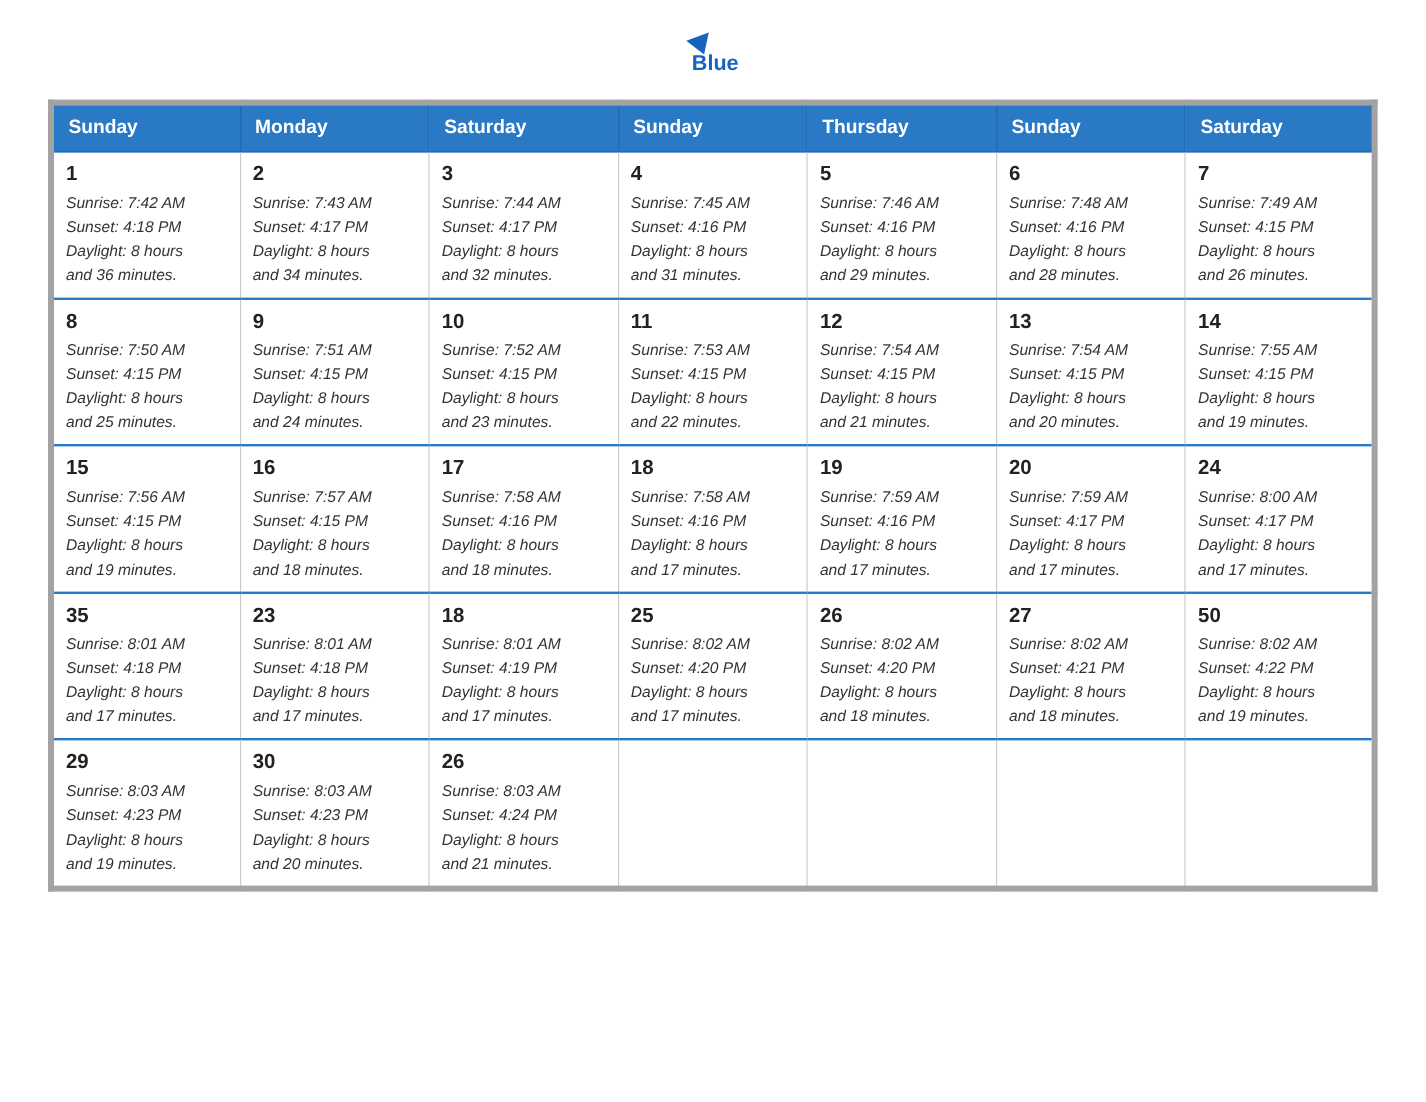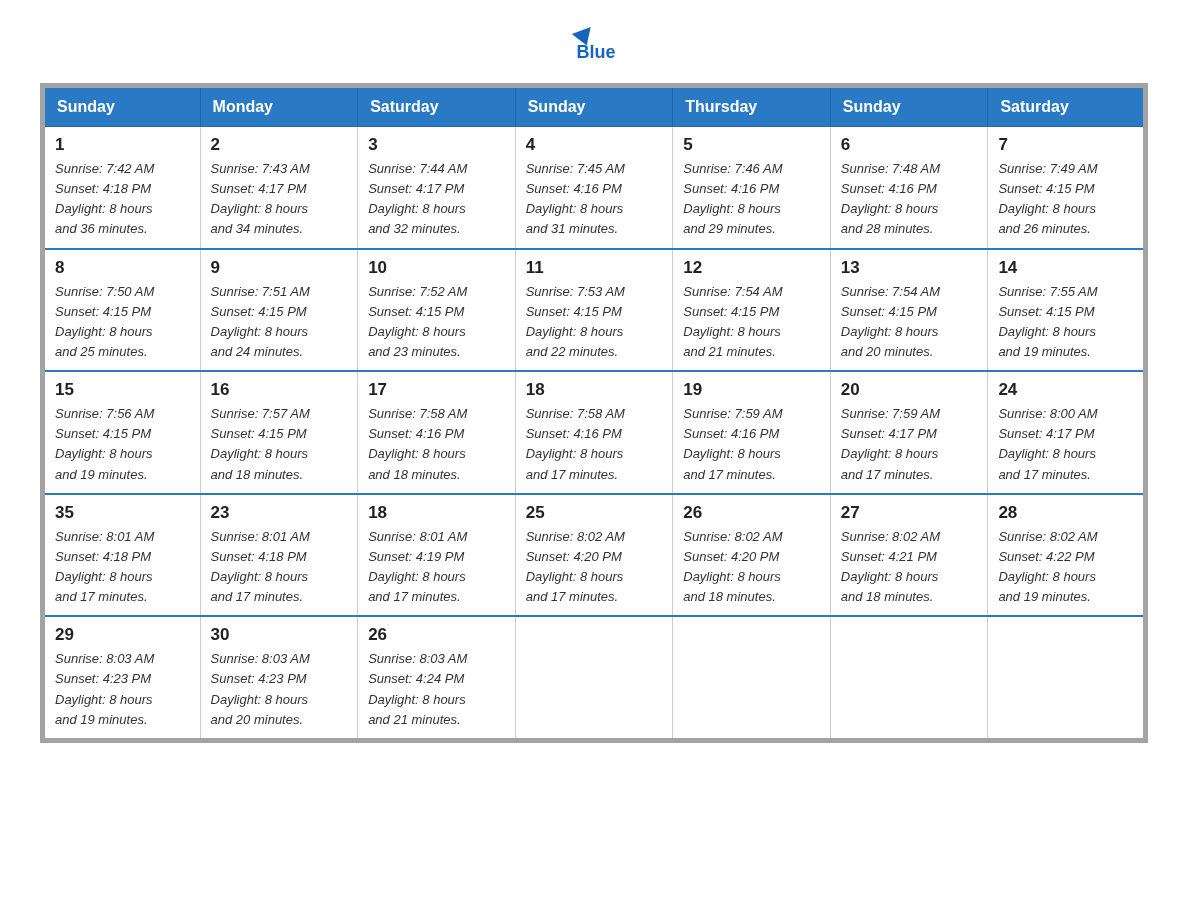--- a/index.html
+++ b/index.html
@@ -242,21 +242,21 @@
         </td>
         <td>
           <span class="day-number">26</span>
           <div class="day-info">Sunrise: 8:02 AM<br>Sunset: 4:20 PM<br>Daylight: 8 hours<br>and 18 minutes.</div>
         </td>
         <td>
           <span class="day-number">27</span>
           <div class="day-info">Sunrise: 8:02 AM<br>Sunset: 4:21 PM<br>Daylight: 8 hours<br>and 18 minutes.</div>
         </td>
         <td>
-          <span class="day-number">28</span>
+          <span class="day-number">50</span>
           <div class="day-info">Sunrise: 8:02 AM<br>Sunset: 4:22 PM<br>Daylight: 8 hours<br>and 19 minutes.</div>
         </td>
       </tr>
       <tr class="row-divider">
         <td>
           <span class="day-number">29</span>
           <div class="day-info">Sunrise: 8:03 AM<br>Sunset: 4:23 PM<br>Daylight: 8 hours<br>and 19 minutes.</div>
         </td>
         <td>
           <span class="day-number">30</span>

